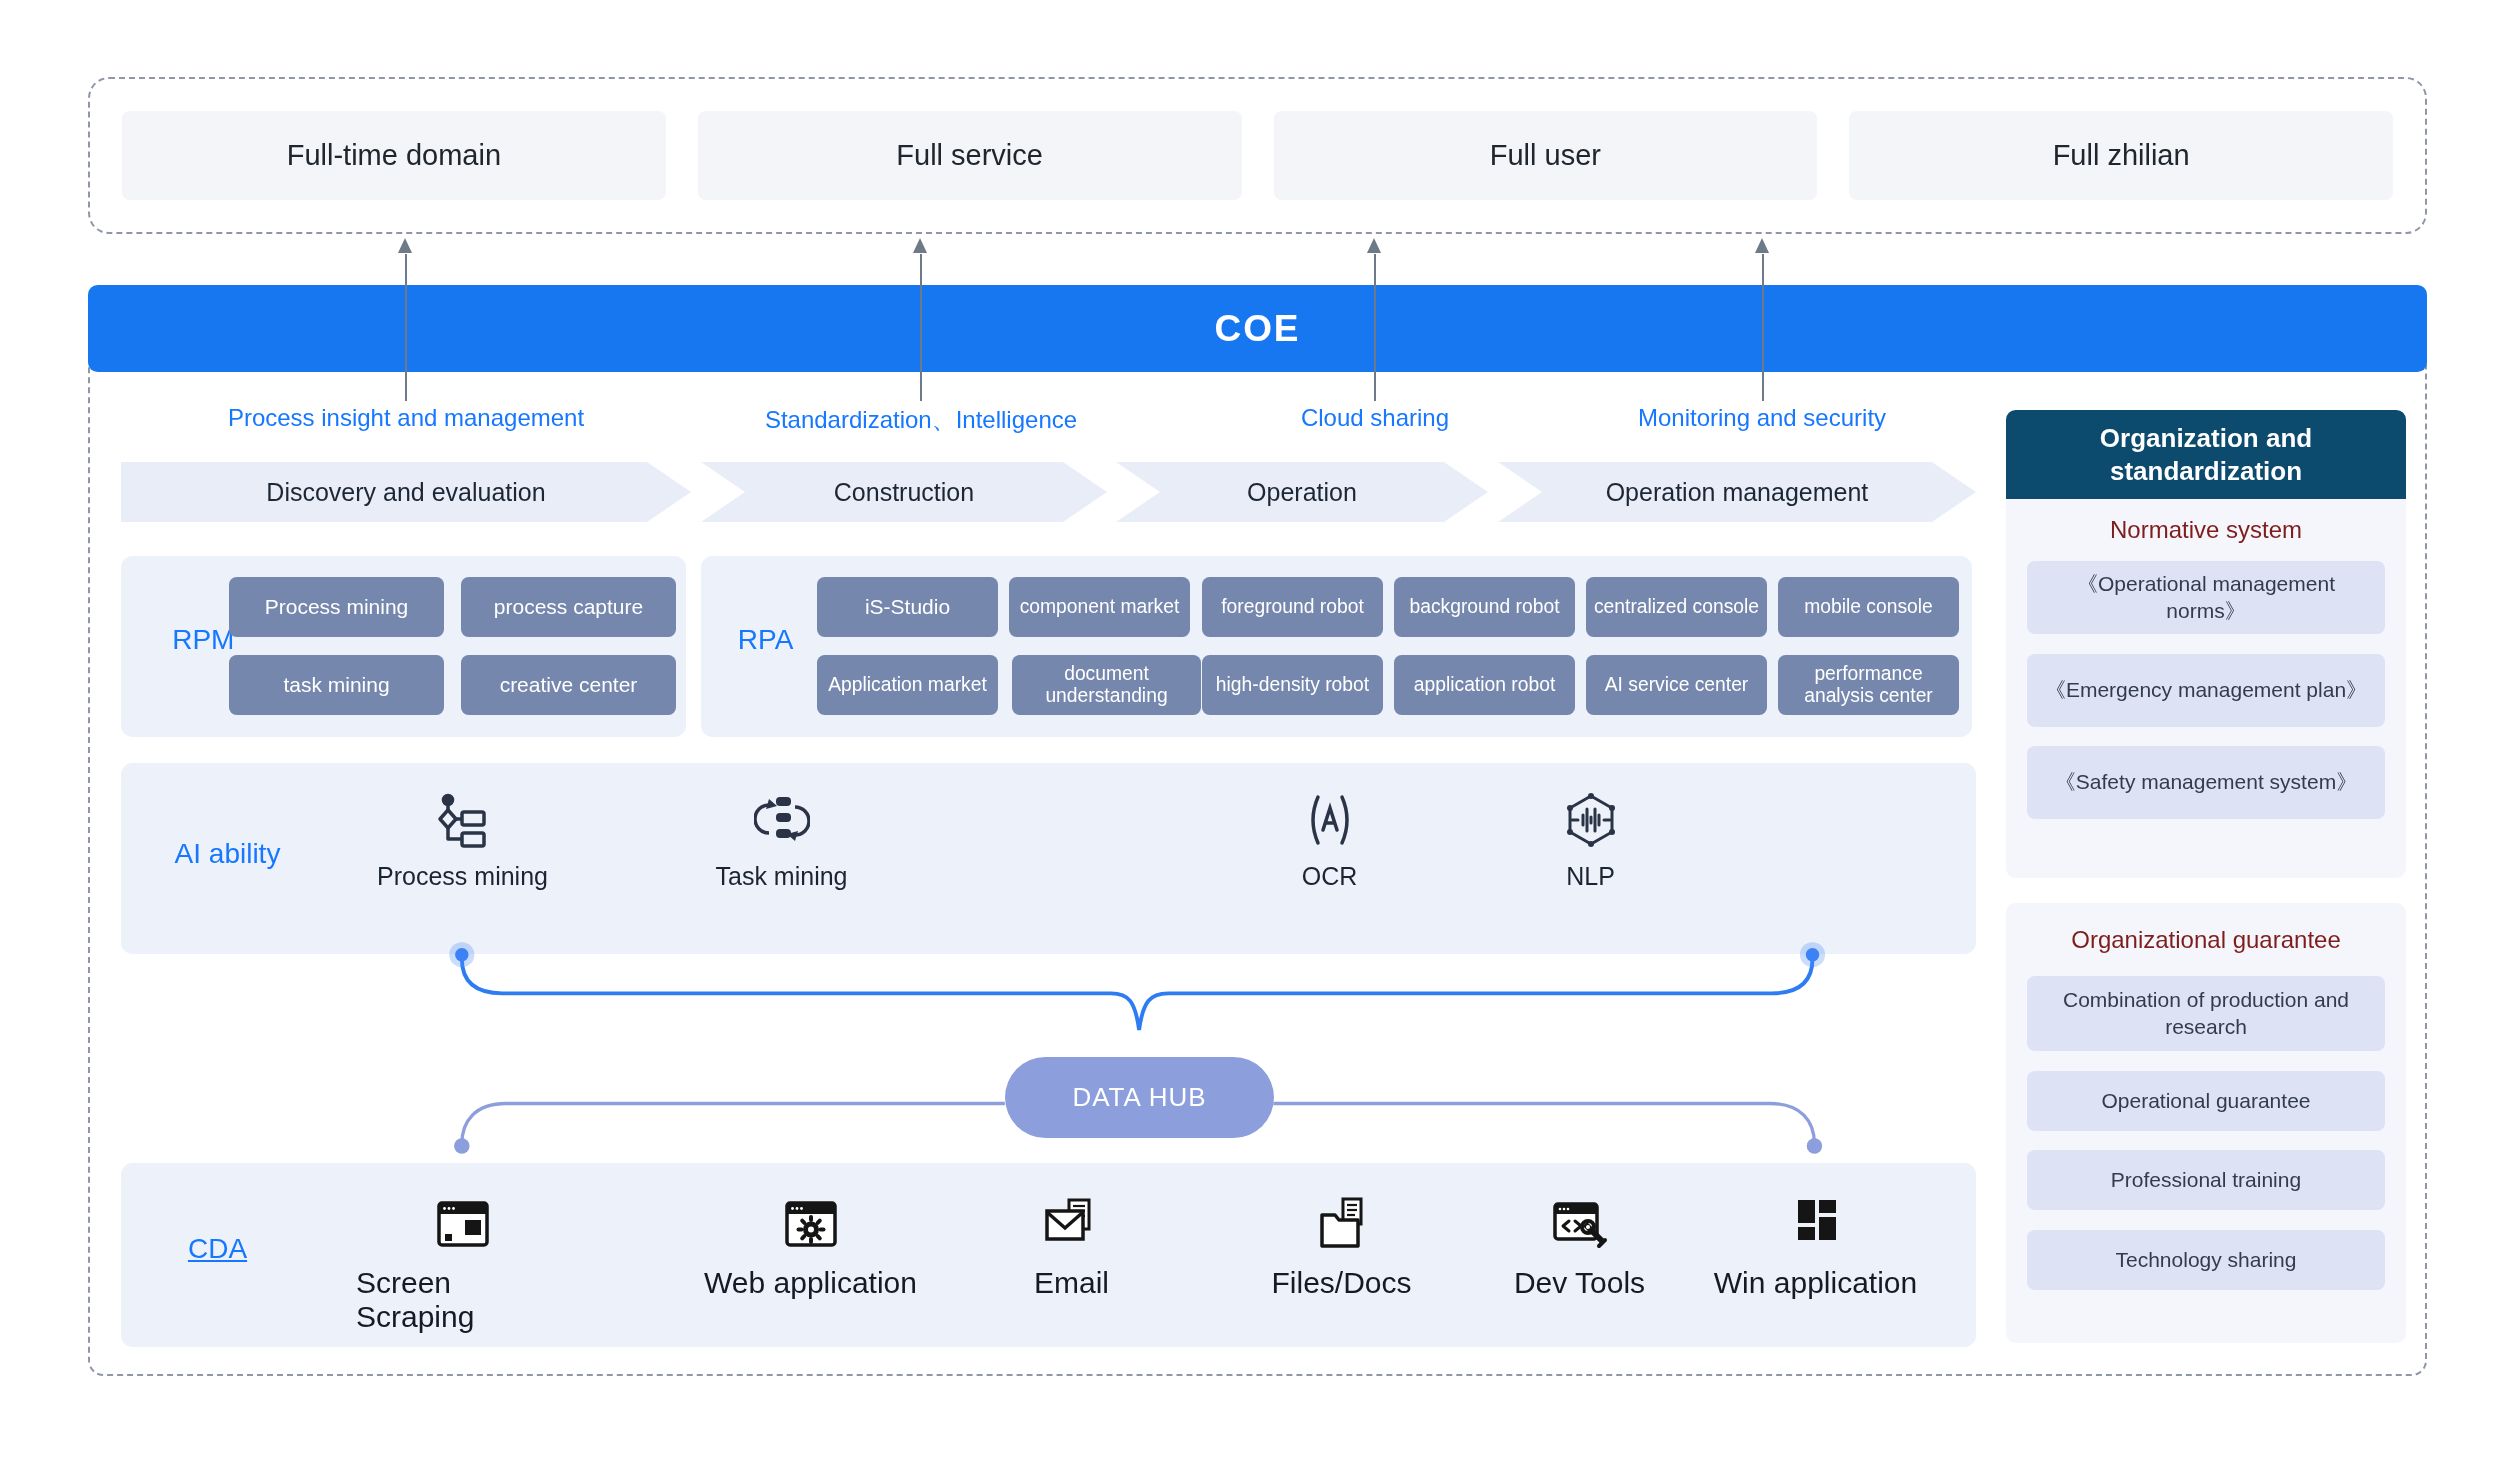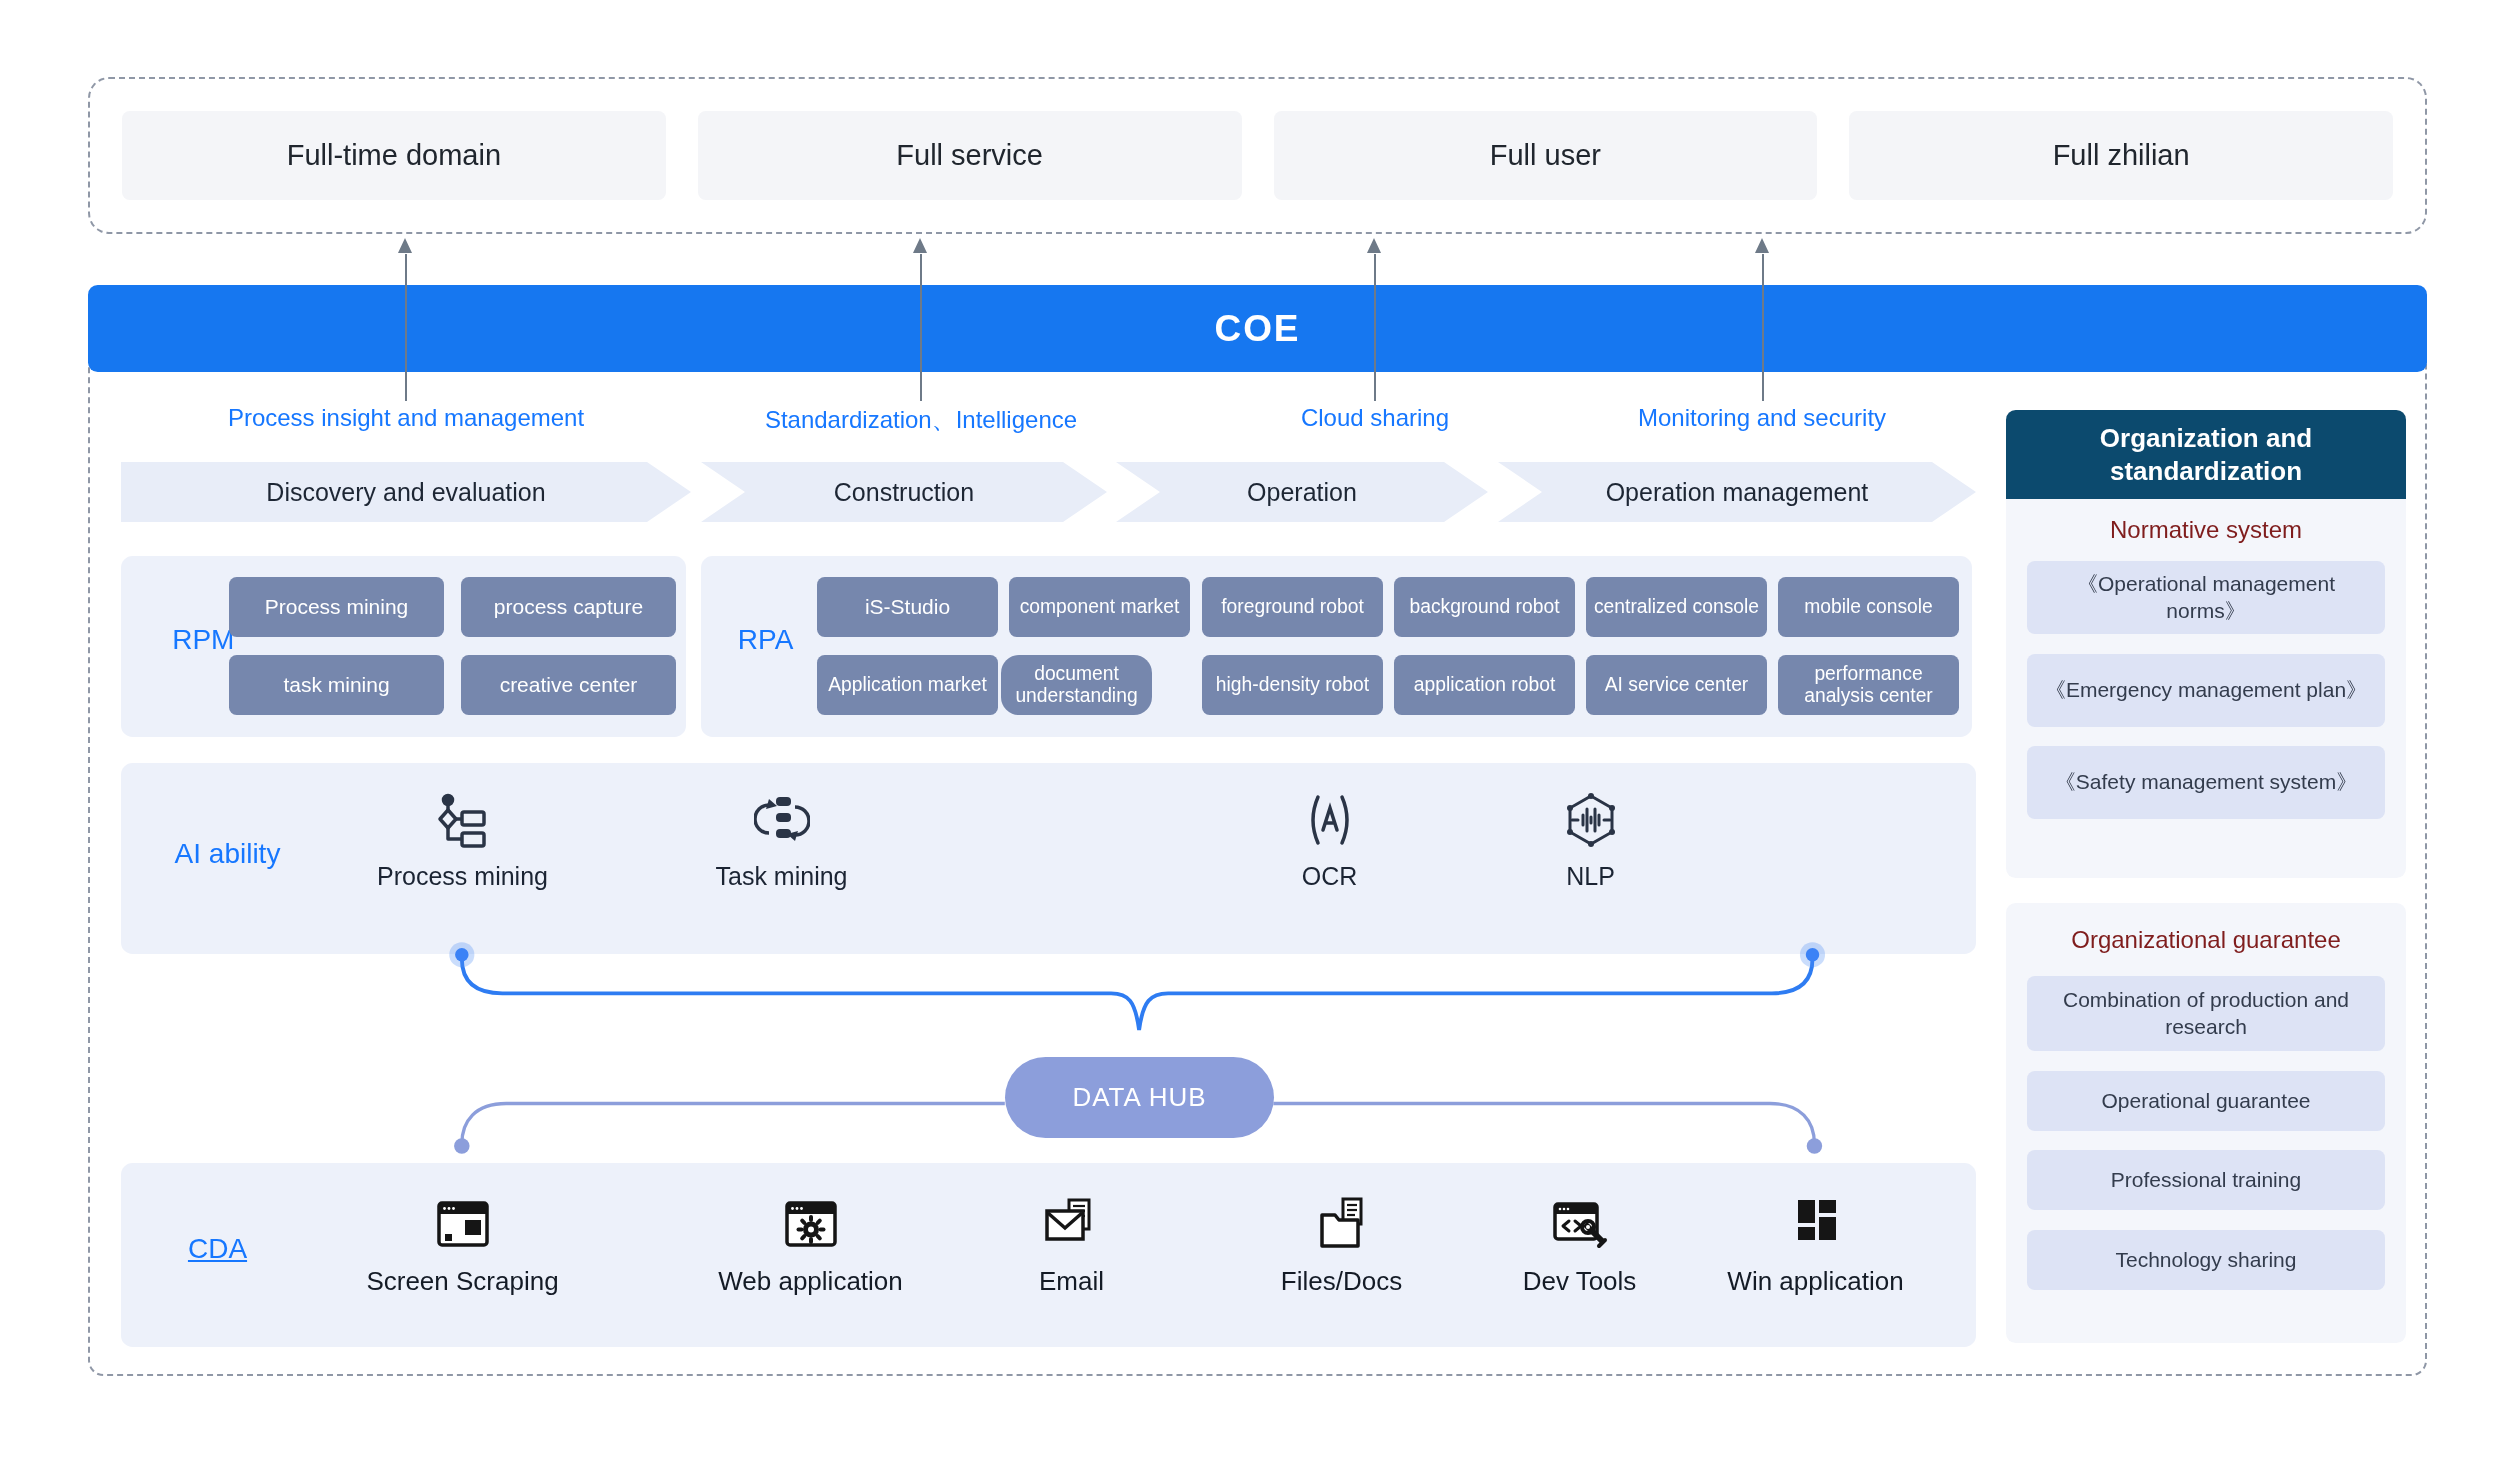--- a/index.html
+++ b/index.html
@@ -23,21 +23,21 @@
   .chev.first{clip-path:polygon(0 0,calc(100% - 44px) 0,100% 50%,calc(100% - 44px) 100%,0 100%);}
   .chev.mid{clip-path:polygon(0 0,calc(100% - 44px) 0,100% 50%,calc(100% - 44px) 100%,0 100%,44px 50%);}
   
   .panel{background:#edf1fa;border-radius:11.6px;z-index:1;}
   .side-label{color:#1677ff;font-size:28px;display:flex;align-items:center;justify-content:center;}
   .chip{background:#7687ad;border-radius:7.7px;color:#fff;display:flex;align-items:center;justify-content:center;text-align:center;line-height:1.12;}
   .chip.one{font-size:21px;}
   .chip.two{font-size:19.3px;}
   .ai-item,.cda-item{display:flex;flex-direction:column;align-items:center;}
   .ai-item .lbl{margin-top:13.5px;font-size:25px;color:#1b2433;}
-  .cda-item .lbl{margin-top:11.6px;font-size:26px;color:#141b26;}
+  .cda-item .lbl{margin-top:11.6px;font-size:30px;color:#141b26;}
   
   .datahub{left:1005px;top:1057px;width:269px;height:81px;background:#8c9edb;border-radius:41px;display:flex;align-items:center;justify-content:center;color:#fff;font-size:26px;letter-spacing:1px;z-index:5;}
   
   .sb-header{left:2006px;top:410px;width:400px;height:89px;background:#0c4a6e;border-radius:9.7px 9.7px 0 0;display:flex;align-items:center;justify-content:center;text-align:center;color:#fff;font-size:26px;font-weight:bold;line-height:1.25;z-index:1;}
   .sb-panel{background:#f4f6fb;z-index:1;}
   .sb-heading{width:100%;text-align:center;font-size:24px;color:#7f1d1d;position:absolute;}
   .sb-chip{position:absolute;left:21px;width:358px;background:#dde3f5;border-radius:7.7px;display:flex;align-items:center;justify-content:center;text-align:center;font-size:21px;color:#333c4d;line-height:1.25;padding:0 13.5px;box-sizing:border-box;}
   svg.connectors{left:0;top:0;z-index:4;pointer-events:none;}
 </style>
 </head>
@@ -91,21 +91,21 @@
 
 <div class="abs panel" style="left:701px;top:556px;width:1271px;height:181px;">
   <div class="abs side-label" style="left:11.6px;top:68px;width:106px;">RPA</div>
   <div class="abs chip one" style="left:116px;top:21px;width:181px;height:60px;">iS-Studio</div>
   <div class="abs chip two" style="left:308px;top:21px;width:181px;height:60px;">component market</div>
   <div class="abs chip two" style="left:501px;top:21px;width:181px;height:60px;">foreground robot</div>
   <div class="abs chip two" style="left:693px;top:21px;width:181px;height:60px;">background robot</div>
   <div class="abs chip two" style="left:885px;top:21px;width:181px;height:60px;">centralized console</div>
   <div class="abs chip two" style="left:1077px;top:21px;width:181px;height:60px;">mobile console</div>
   <div class="abs chip two" style="left:116px;top:99px;width:181px;height:60px;">Application market</div>
-  <div class="abs chip two" style="left:300px;top:99px;width:151px;height:60px;border-radius:18px;">document understanding</div>
+  <div class="abs chip two" style="left:311px;top:99px;width:189px;height:60px;">document understanding</div>
   <div class="abs chip two" style="left:501px;top:99px;width:181px;height:60px;">high-density robot</div>
   <div class="abs chip two" style="left:693px;top:99px;width:181px;height:60px;">application robot</div>
   <div class="abs chip two" style="left:885px;top:99px;width:181px;height:60px;">AI service center</div>
   <div class="abs chip two" style="left:1077px;top:99px;width:181px;height:60px;">performance analysis center</div>
 </div>
 
 <div class="abs panel" style="left:121px;top:763px;width:1855px;height:191px;">
   <div class="abs side-label" style="left:29px;top:75px;width:155px;">AI ability</div>
 
   <div class="abs ai-item" style="left:235px;top:29px;width:213px;">

